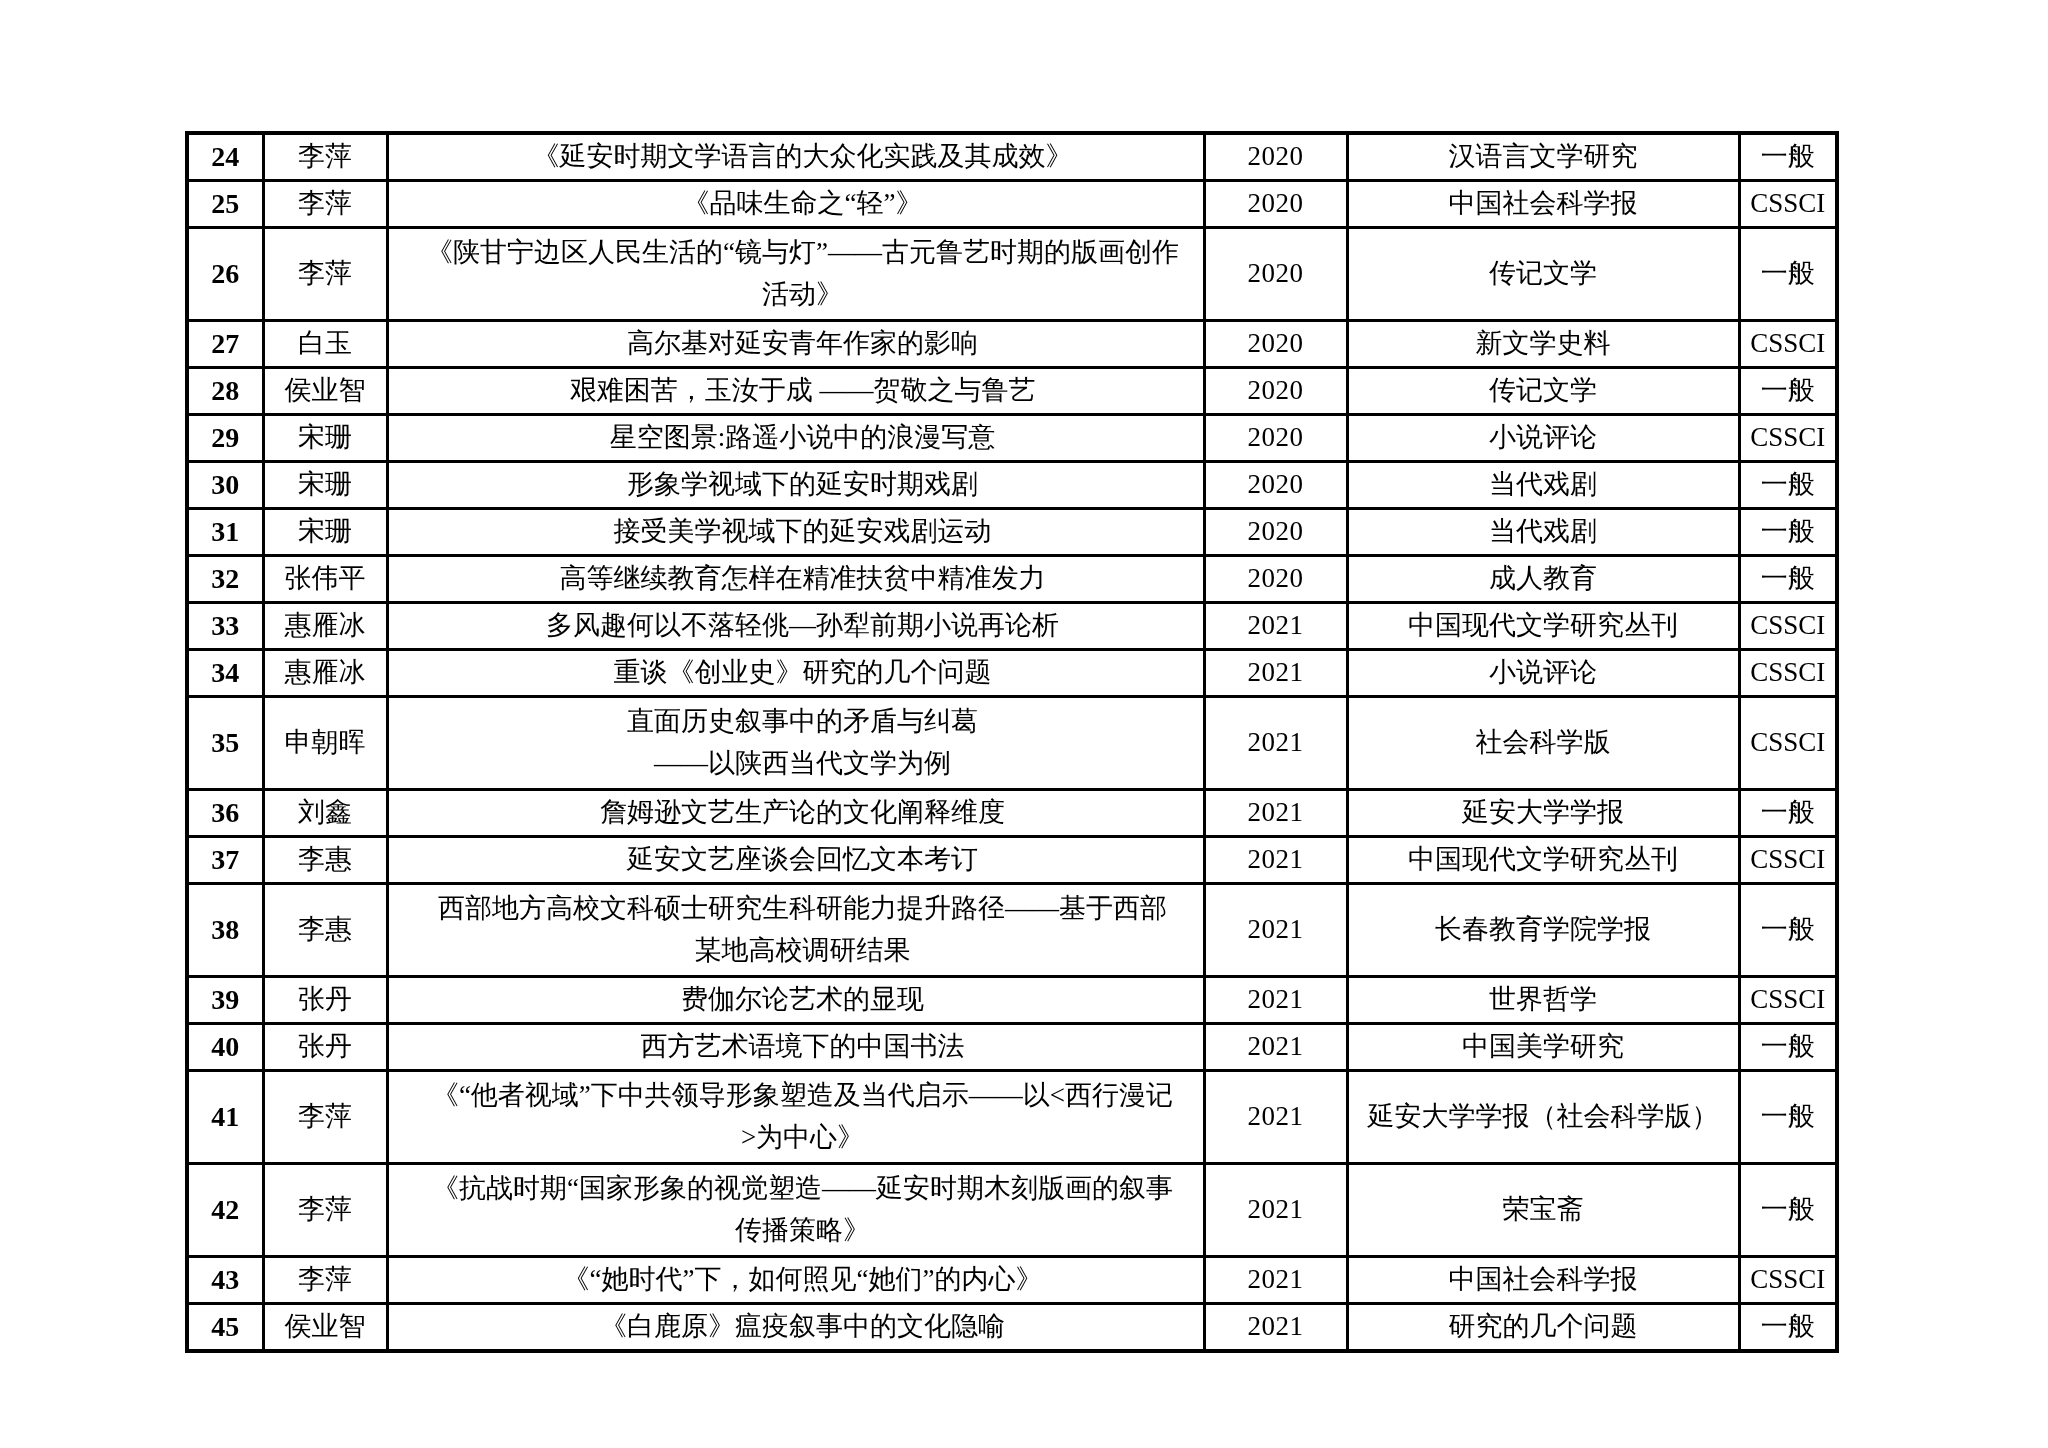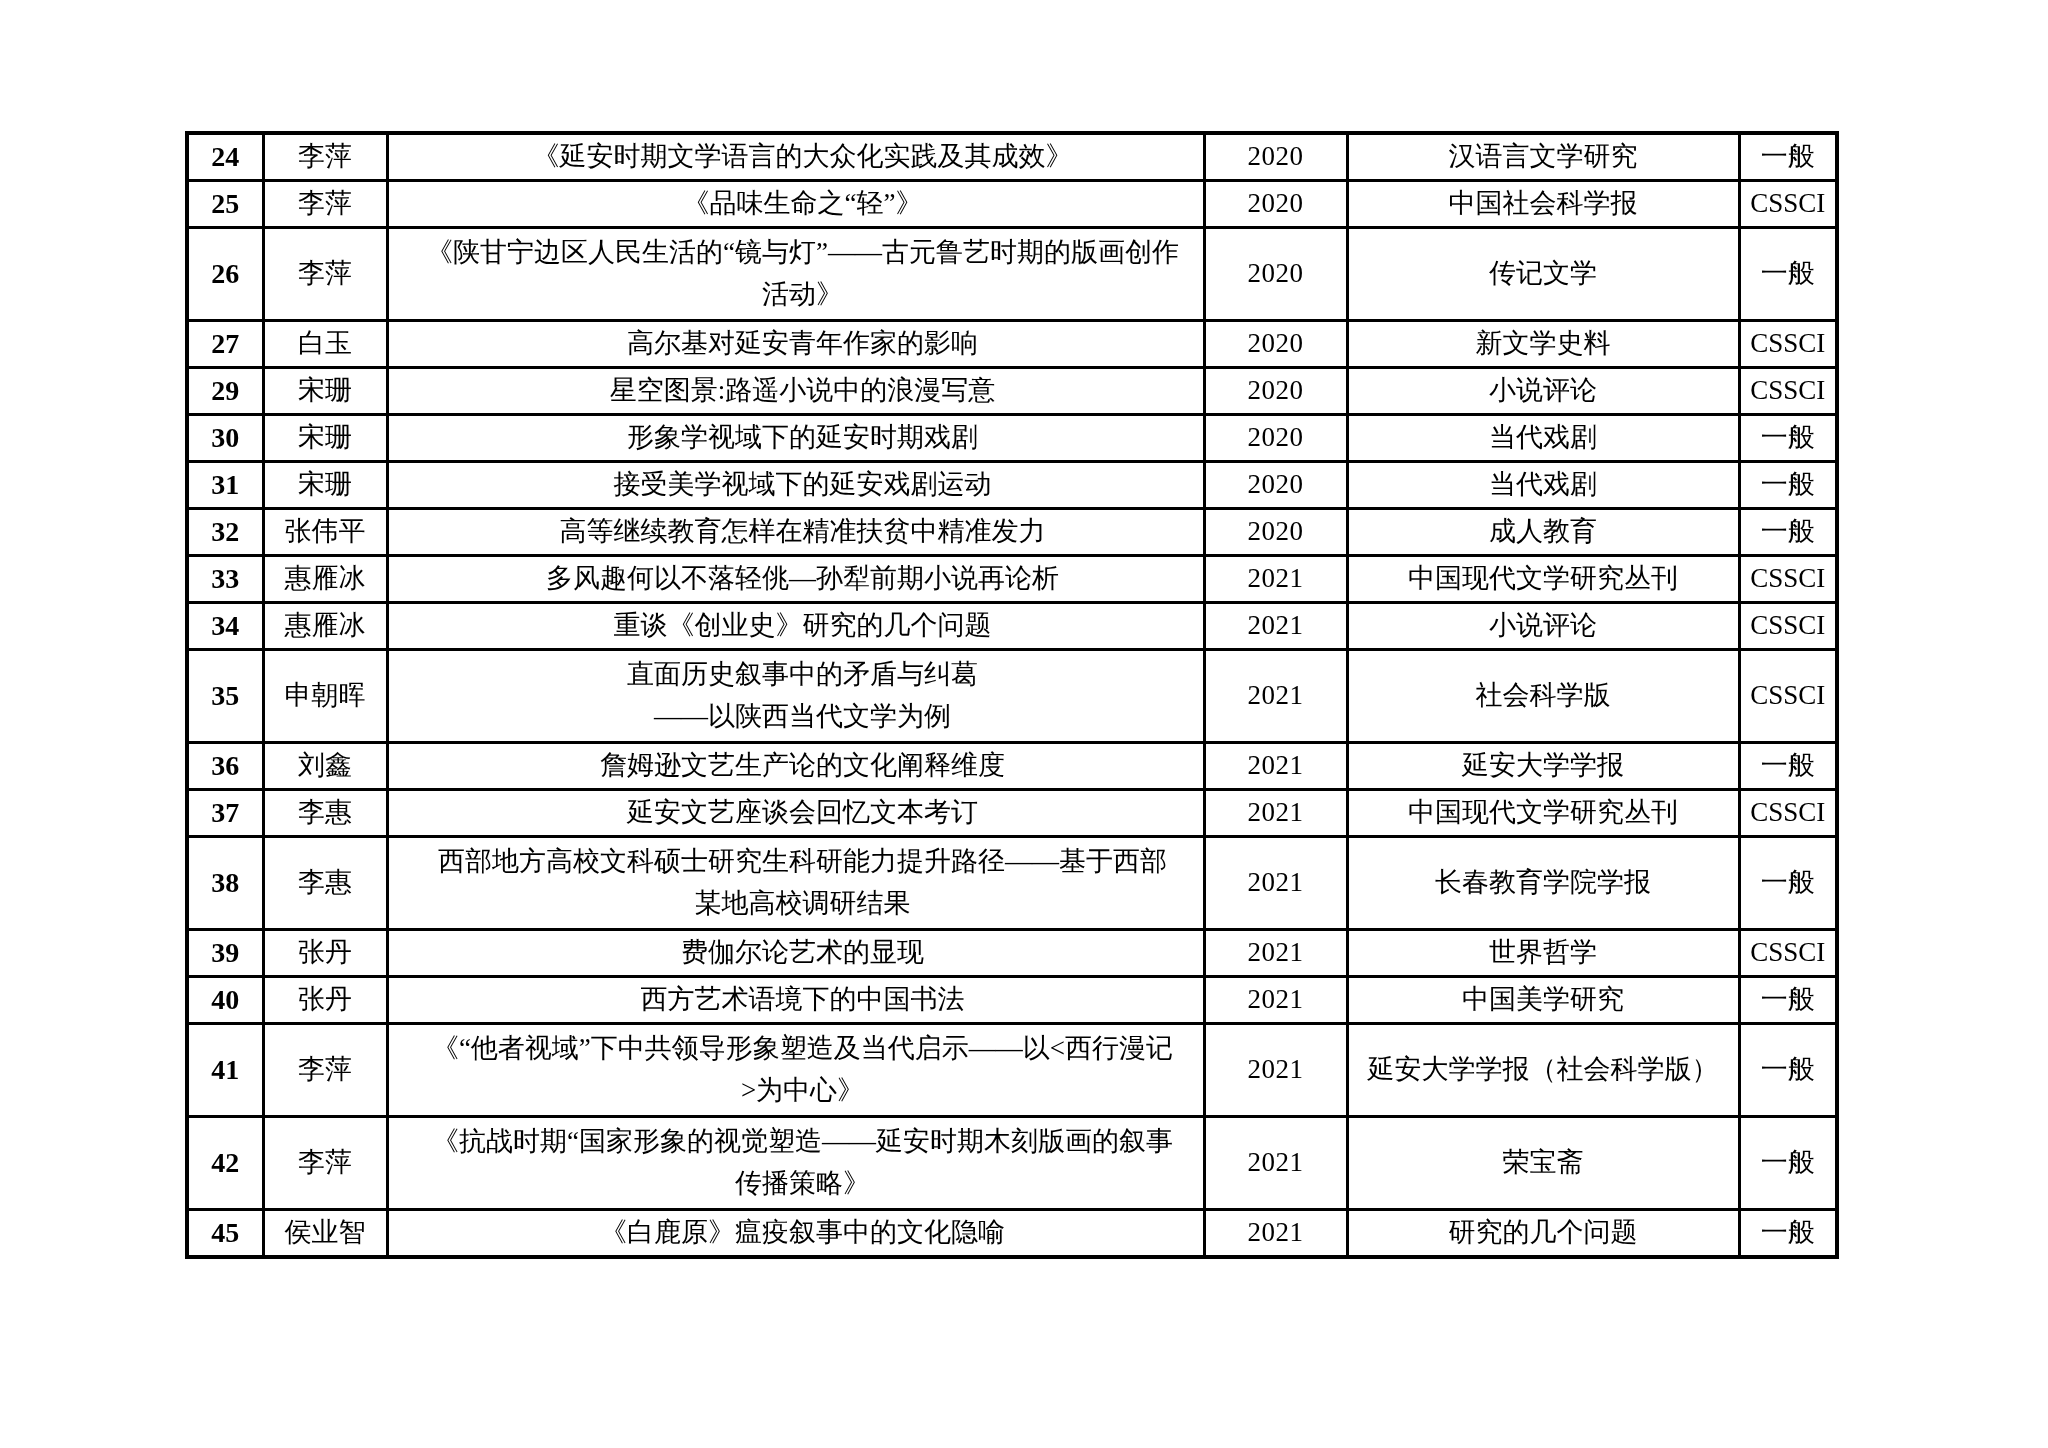--- a/index.html
+++ b/index.html
@@ -97,20 +97,28 @@
         </tr>
         <tr class="single">
           <td class="cell-num">27</td>
           <td class="cell-author">白玉</td>
           <td class="cell-title">高尔基对延安青年作家的影响</td>
           <td class="cell-year">2020</td>
           <td class="cell-journal">新文学史料</td>
           <td class="cell-level">CSSCI</td>
         </tr>
         <tr class="single">
+          <td class="cell-num">28</td>
+          <td class="cell-author">侯业智</td>
+          <td class="cell-title">艰难困苦，玉汝于成 ——贺敬之与鲁艺</td>
+          <td class="cell-year">2020</td>
+          <td class="cell-journal">传记文学</td>
+          <td class="cell-level">一般</td>
+        </tr>
+        <tr class="single">
           <td class="cell-num">29</td>
           <td class="cell-author">宋珊</td>
           <td class="cell-title">星空图景:路遥小说中的浪漫写意</td>
           <td class="cell-year">2020</td>
           <td class="cell-journal">小说评论</td>
           <td class="cell-level">CSSCI</td>
         </tr>
         <tr class="single">
           <td class="cell-num">30</td>
           <td class="cell-author">宋珊</td>
@@ -211,20 +219,28 @@
           <td class="cell-level">一般</td>
         </tr>
         <tr class="tall">
           <td class="cell-num">42</td>
           <td class="cell-author">李萍</td>
           <td class="cell-title">《抗战时期“国家形象的视觉塑造——延安时期木刻版画的叙事
 传播策略》</td>
           <td class="cell-year">2021</td>
           <td class="cell-journal">荣宝斋</td>
           <td class="cell-level">一般</td>
+        </tr>
+        <tr class="single">
+          <td class="cell-num">43</td>
+          <td class="cell-author">李萍</td>
+          <td class="cell-title">《“她时代”下，如何照见“她们”的内心》</td>
+          <td class="cell-year">2021</td>
+          <td class="cell-journal">中国社会科学报</td>
+          <td class="cell-level">CSSCI</td>
         </tr>
         <tr class="single">
           <td class="cell-num">45</td>
           <td class="cell-author">侯业智</td>
           <td class="cell-title">《白鹿原》瘟疫叙事中的文化隐喻</td>
           <td class="cell-year">2021</td>
           <td class="cell-journal">研究的几个问题</td>
           <td class="cell-level">一般</td>
         </tr>
       </tbody>

